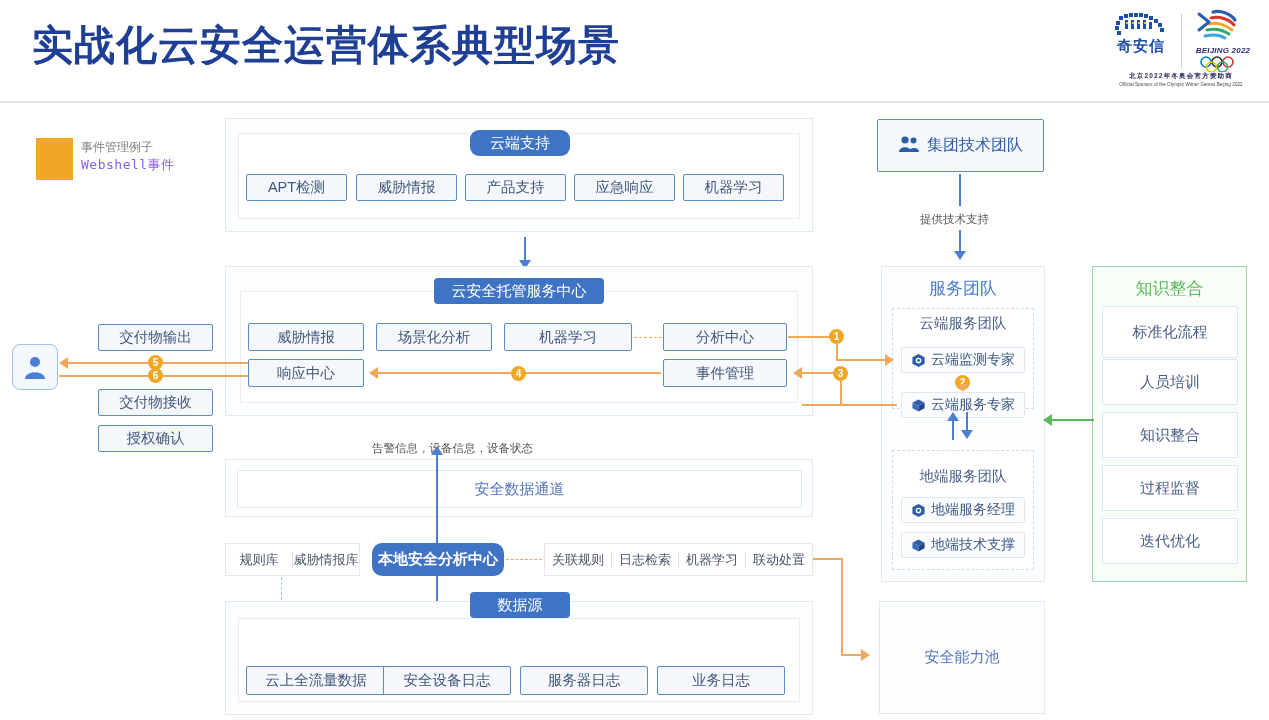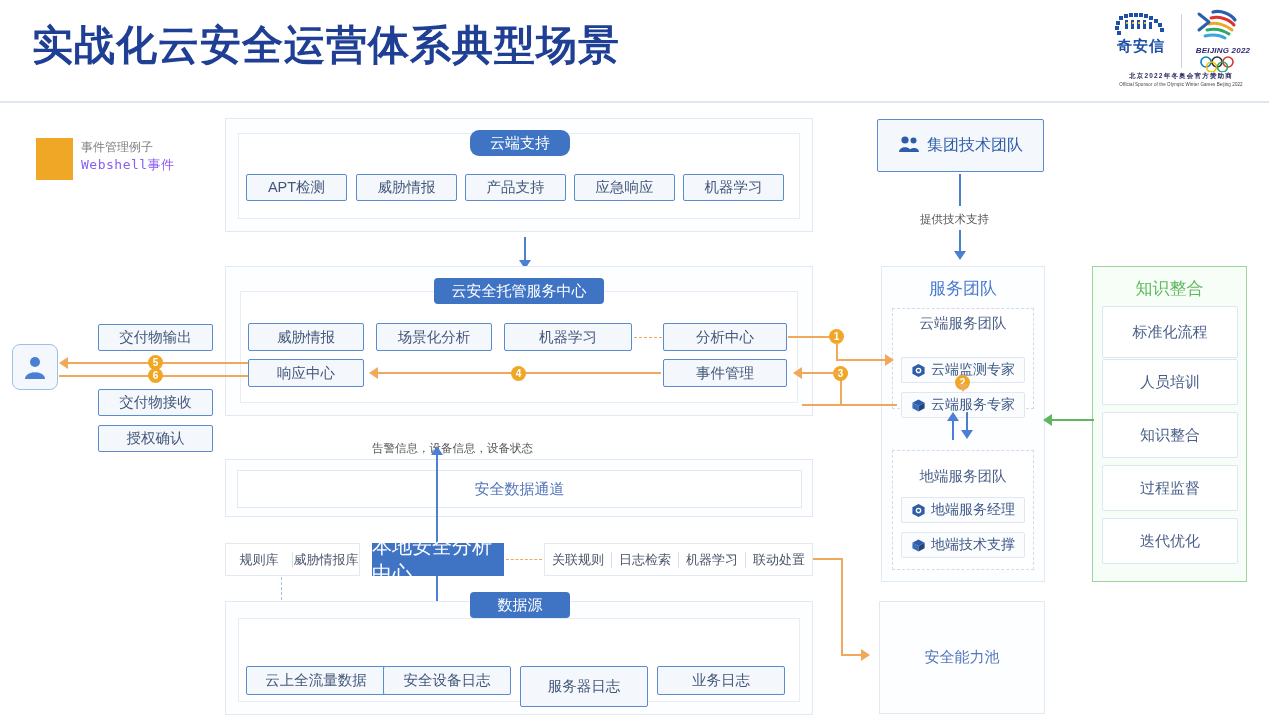--- a/index.html
+++ b/index.html
@@ -100,22 +100,22 @@
   .teamrow .glyph { display: inline-flex; color: #2f5ca8; }
 
   
   .strip {
     position: absolute; background: #fff; border: 1px solid #e3e9f2;
     display: flex; align-items: center; font-size: 13px; color: #566;
   }
   .strip span { flex: 1; text-align: center; color: #4a5568; }
   .strip .sep { flex: 0 0 1px; height: 16px; background: #d8e0ec; padding: 0; }
   .solidchip {
-    position: absolute; background: #3f73c4; color: #fff; font-size: 20px;
-    display: flex; align-items: center; justify-content: center; border-radius: 0;
+    position: absolute; background: #3f73c4; color: #fff; font-size: 15px;
+    display: flex; align-items: center; justify-content: center; border-radius: 10px; font-weight: bold;
   }
   .person-icon {
     position: absolute; background: #f4f8fd; border: 1px solid #9dc0e8;
     border-radius: 8px; display: flex; align-items: center; justify-content: center;
   }
 </style>
 </head>
 <body>
 
 <div id="page-title">实战化云安全运营体系典型场景</div>
@@ -265,21 +265,21 @@
 </div>
 
 <div class="ln v-dash-blue" style="left:281px; top:577px; height:53px;"></div>
 
 <div class="panel" style="left:225px; top:601px; width:588px; height:114px;">
   <div class="panel-inner" style="left:12px; top:16px; width:562px; height:84px;"></div>
 </div>
 <div class="chip-title" style="left:470px; top:592px; width:100px;">数据源</div>
 <div class="bluebox" style="left:246px; top:666px; width:140px; height:29px;">云上全流量数据</div>
 <div class="bluebox" style="left:383px; top:666px; width:128px; height:29px;">安全设备日志</div>
-<div class="bluebox" style="left:520px; top:666px; width:128px; height:41px;">服务器日志</div>
+<div class="bluebox" style="left:520px; top:666px; width:128px; height:29px;">服务器日志</div>
 <div class="bluebox" style="left:657px; top:666px; width:128px; height:29px;">业务日志</div>
 
 <div class="panel" style="left:877px; top:119px; width:167px; height:53px; background:#f4f8fd; border:1px solid #5a8ccc; border-radius:2px;">
   <div style="position:absolute; inset:0; display:flex; align-items:center; justify-content:center; gap:7px;">
     <span>
       <svg width="22" height="18" viewBox="0 0 22 18">
         <circle cx="7" cy="5" r="3.6" fill="#2f5ca8"></circle>
         <path d="M1 17 C1 10.5 13 10.5 13 17 Z" fill="#2f5ca8"></path>
         <circle cx="15.5" cy="5.5" r="3" fill="#2f5ca8"></circle>
         <path d="M11 17 C11 11.5 21 11.5 21 17 Z" fill="#2f5ca8"></path>
@@ -291,21 +291,21 @@
 <div class="ln v-blue" style="left:959px; top:174px; height:32px;"></div>
 <div class="edge-label" style="left:920px; top:212px;">提供技术支持</div>
 <div class="ln v-blue" style="left:959px; top:230px; height:22px;"></div>
 <div class="arrow ar-down-blue" style="left:954px; top:251px;"></div>
 
 <div class="panel" style="left:881px; top:266px; width:164px; height:316px;"></div>
 <div class="ptitle" style="left:881px; top:277px; width:164px;">服务团队</div>
 
 <div class="dashgroup" style="left:892px; top:308px; width:142px; height:101px;"></div>
 <div style="position:absolute; left:892px; top:314px; width:142px; text-align:center; font-size:14.5px; color:#4a5f88;">云端服务团队</div>
-<div class="teamrow" style="left:901px; top:357px; width:124px; height:26px;">
+<div class="teamrow" style="left:901px; top:347px; width:124px; height:26px;">
   <span class="glyph">
     <svg width="15" height="15" viewBox="0 0 16 16">
         <path d="M8 1 L14.5 4.6 L14.5 11.4 L8 15 L1.5 11.4 L1.5 4.6 Z" fill="#2f5ca8"></path>
         <circle cx="8" cy="8" r="3" fill="#fff"></circle>
         <circle cx="8" cy="8" r="1.5" fill="#2f5ca8"></circle>
       </svg>
   </span>
   <span>云端监测专家</span>
 </div>
 <div class="teamrow" style="left:901px; top:392px; width:124px; height:26px;">

